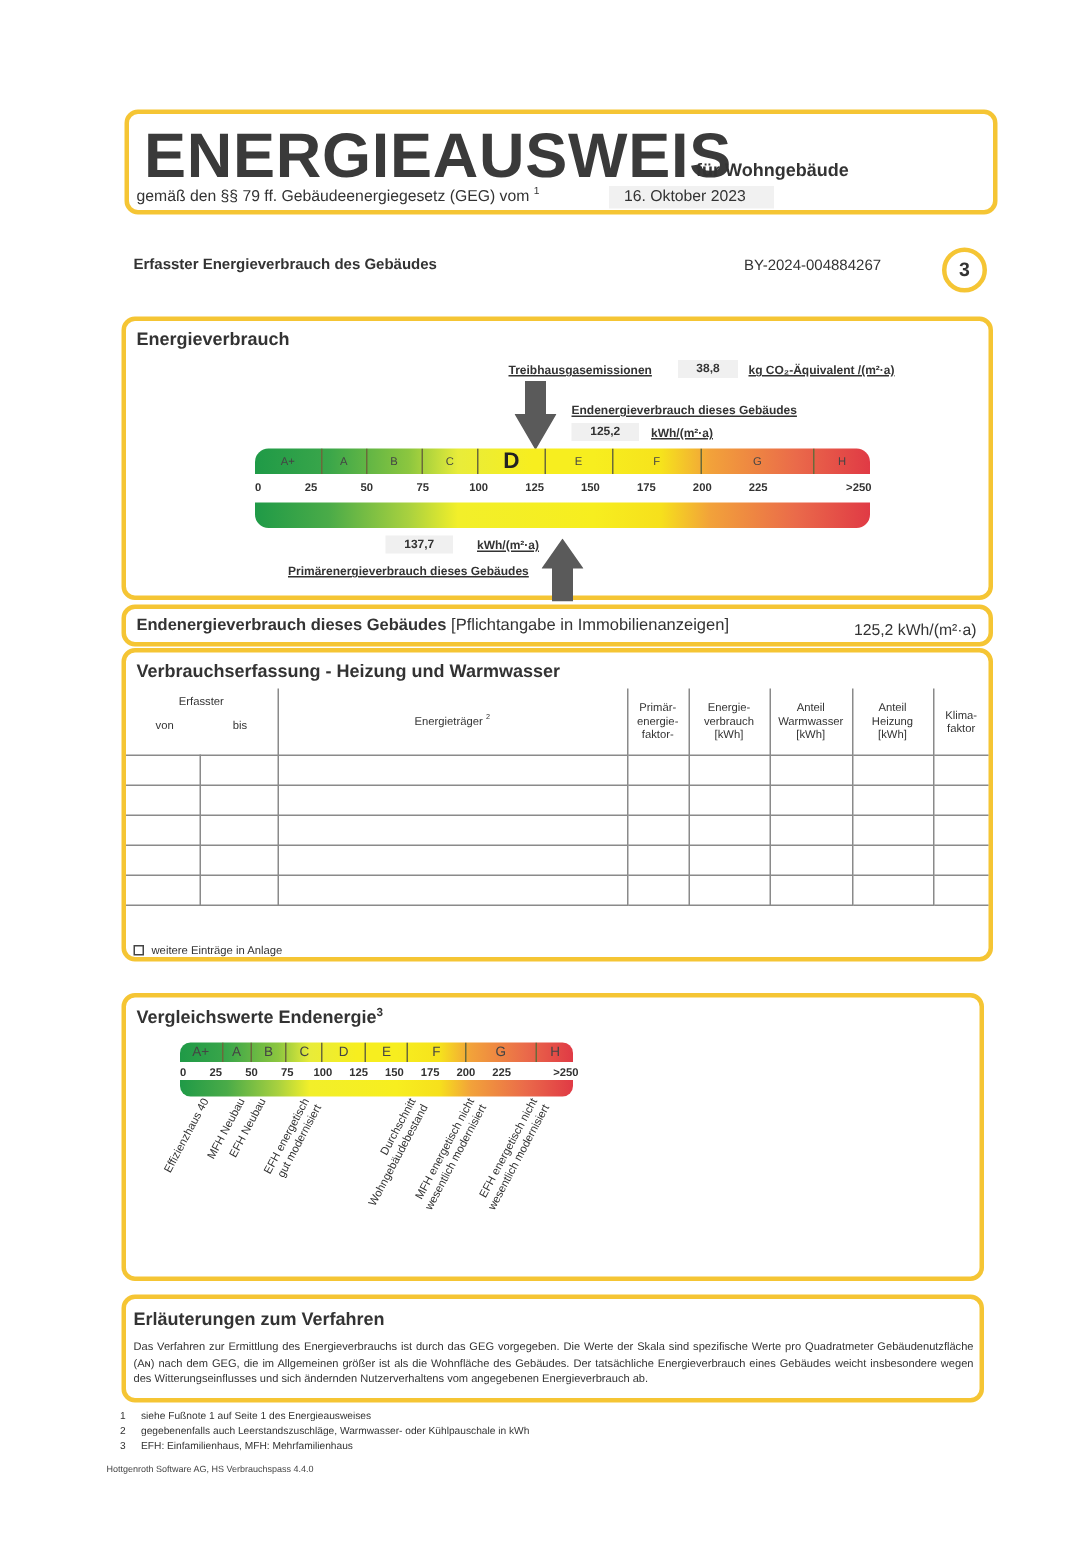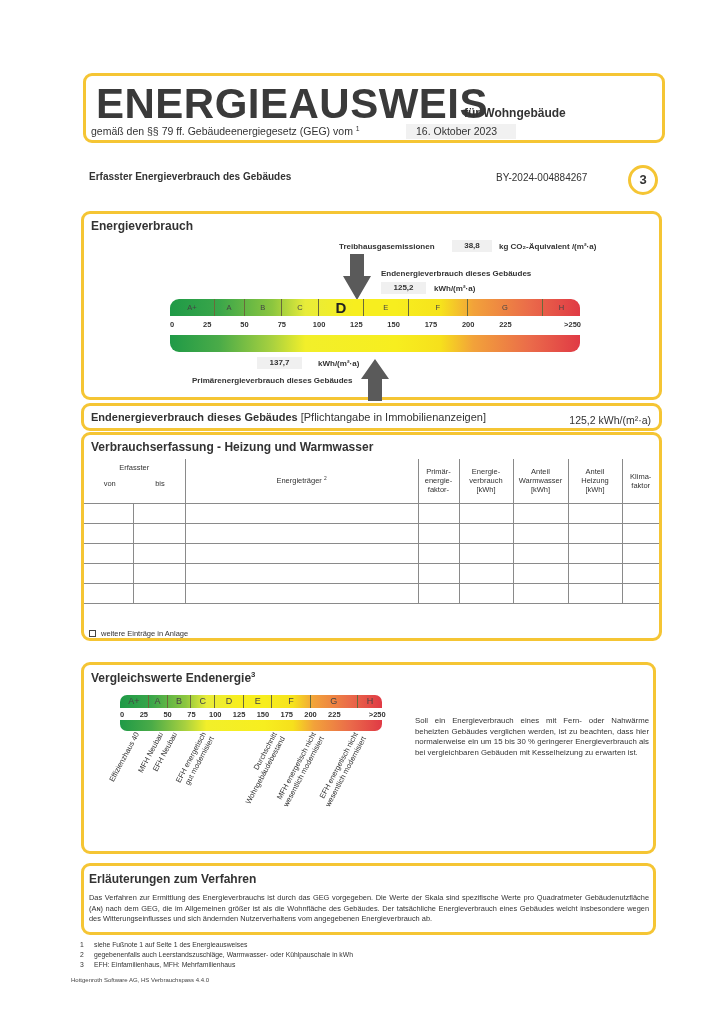--- a/index.html
+++ b/index.html
@@ -19,21 +19,21 @@
   
   #sub { position: absolute; left: 88px; top: 168px; width: 580px; height: 30px; }
   #sub .l { position: absolute; left: 1px; top: 3px; font-size: 10px; font-weight: bold; color: #333; }
   #sub .rl { position: absolute; left: 286px; top: 4px; font-size: 10px; font-weight: bold; color: #333; margin-top: 44px; }
   #sub .rv { position: absolute; left: 408px; top: 4px; font-size: 10px; color: #333; }
   #sub .pg { position: absolute; left: 540px; top: -3px; width: 30px; height: 30px; border: 3px solid #f5c534; border-radius: 50%; font-weight: bold; font-size: 13px; text-align: center; line-height: 24px; color: #333; }
 
   
   #ev { left: 81px; top: 211px; width: 581px; height: 189px; }
   .ptitle { position: absolute; left: 7px; top: 5px; font-size: 12px; font-weight: bold; color: #333; }
-  .lbl { position: absolute; font-size: 8px; font-weight: bold; color: #333; white-space: nowrap; }
+  .lbl { position: absolute; font-size: 8px; font-weight: bold; color: #333; white-space: nowrap; text-decoration: underline; }
   .valbox { position: absolute; background: #f0f0f0; font-size: 8px; font-weight: bold; text-align: center; color: #333; height: 12px; line-height: 12px; }
   .scale { position: absolute; height: 17px; border-radius: 9px 9px 0 0; overflow: hidden;
     background: linear-gradient(90deg, #1f9a47 0%, #3aa64a 12%, #8cc63f 25%, #e8ec3a 33%, #f7ee1f 45%, #f7ee1f 55%, #f6e31c 66%, #f2a23a 74%, #ea6a4a 88%, #e03a45 100%); }
   .scale.low { border-radius: 0 0 9px 9px; background: linear-gradient(90deg, #1f9a47 0%, #4aab48 12%, #a9d13f 25%, #f2ef2a 33%, #f7ee1f 55%, #f6e01c 66%, #f2a23a 74%, #ea6a4a 88%, #e03a45 100%); }
   .seg { position: absolute; top: 0; height: 100%; border-right: 1px solid #6a6a3a; font-size: 7.5px; text-align: center; line-height: 17px; color: #444; }
   .seg:last-child { border-right: none; }
   .seg.hi { font-size: 15px; font-weight: bold; color: #222; line-height: 17px; }
   .tick { position: absolute; font-size: 7.5px; font-weight: bold; color: #333; transform: translateX(-50%); }
 
   
@@ -269,21 +269,20 @@
       <div class="rot" style="left: -83.0182px; width: 200px; top: 66px; white-space: pre-line;">EFH energetisch
 gut modernisiert</div>
       <div class="rot" style="left: -11.5636px; width: 200px; top: 66px; white-space: pre-line;">Durchschnitt
 Wohngebäudebestand</div>
       <div class="rot" style="left: 26.5455px; width: 200px; top: 66px; white-space: pre-line;">MFH energetisch nicht
 wesentlich modernisiert</div>
       <div class="rot" style="left: 69.4182px; width: 200px; top: 66px; white-space: pre-line;">EFH energetisch nicht
 wesentlich modernisiert</div>
     </div>
   <div class="desc">
-    <p>Soll ein Energieverbrauch eines mit Fern- oder Nahwärme beheizten Gebäudes verglichen werden, ist zu beachten, dass hier normalerweise ein um 15 bis 30 % geringerer Energieverbrauch als bei vergleichbaren Gebäuden mit Kesselheizung zu erwarten ist.</p>
   </div>
 </div>
 
 <div class="panel" id="er">
   <div class="t">Erläuterungen zum Verfahren</div>
   <div class="d">Das Verfahren zur Ermittlung des Energieverbrauchs ist durch das GEG vorgegeben. Die Werte der Skala sind spezifische Werte pro Quadratmeter Gebäudenutzfläche (Aɴ) nach dem GEG, die im Allgemeinen größer ist als die Wohnfläche des Gebäudes. Der tatsächliche Energieverbrauch eines Gebäudes weicht insbesondere wegen des Witterungseinflusses und sich ändernden Nutzerverhaltens vom angegebenen Energieverbrauch ab.</div>
 </div>
 
 <div id="fn">
   <div><span class="n">1</span><span>siehe Fußnote 1 auf Seite 1 des Energieausweises</span></div>

